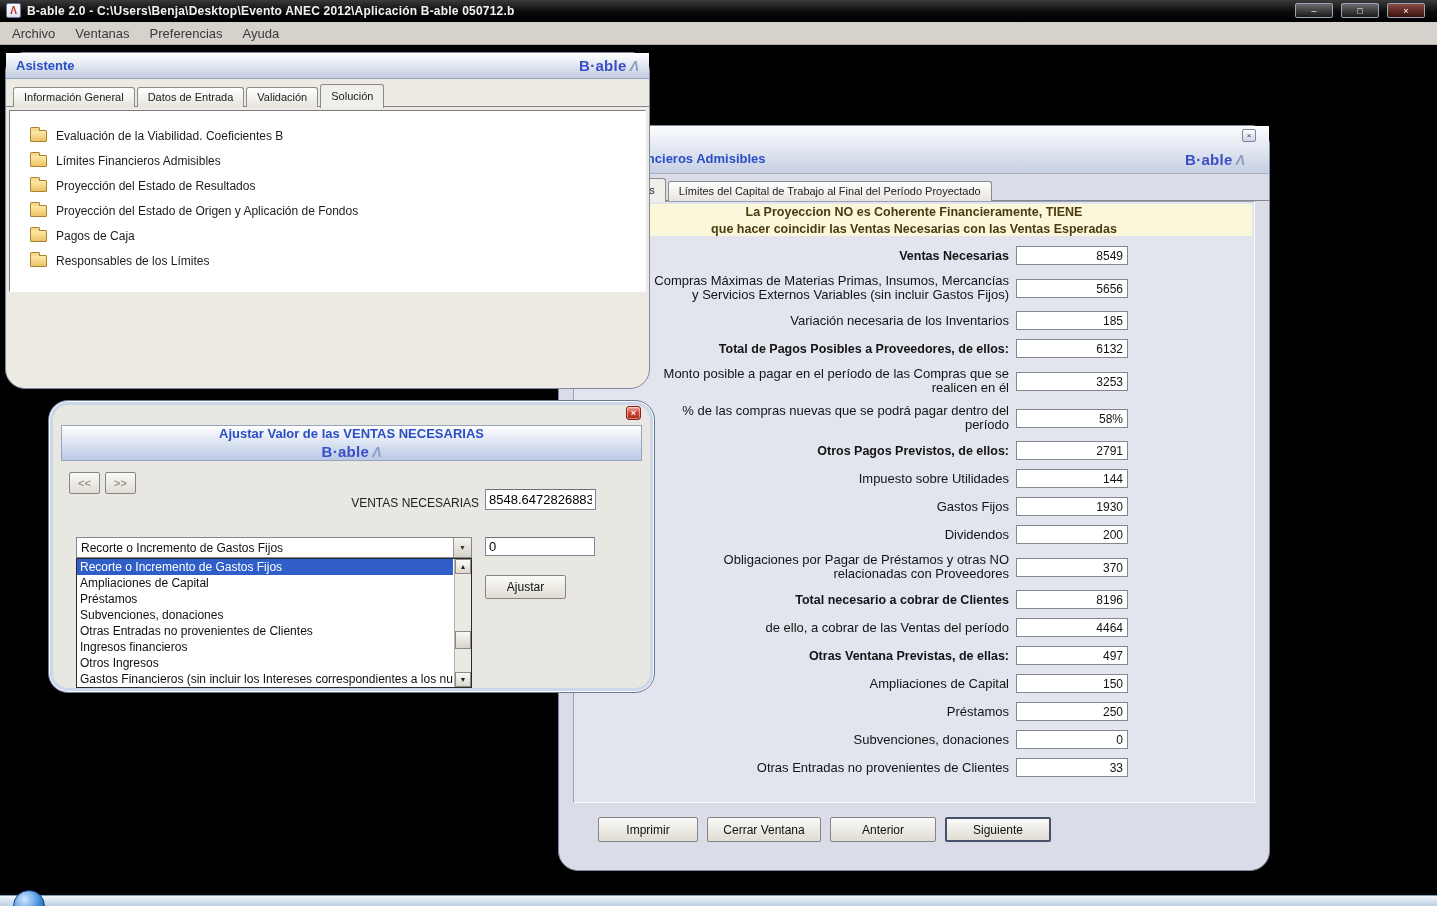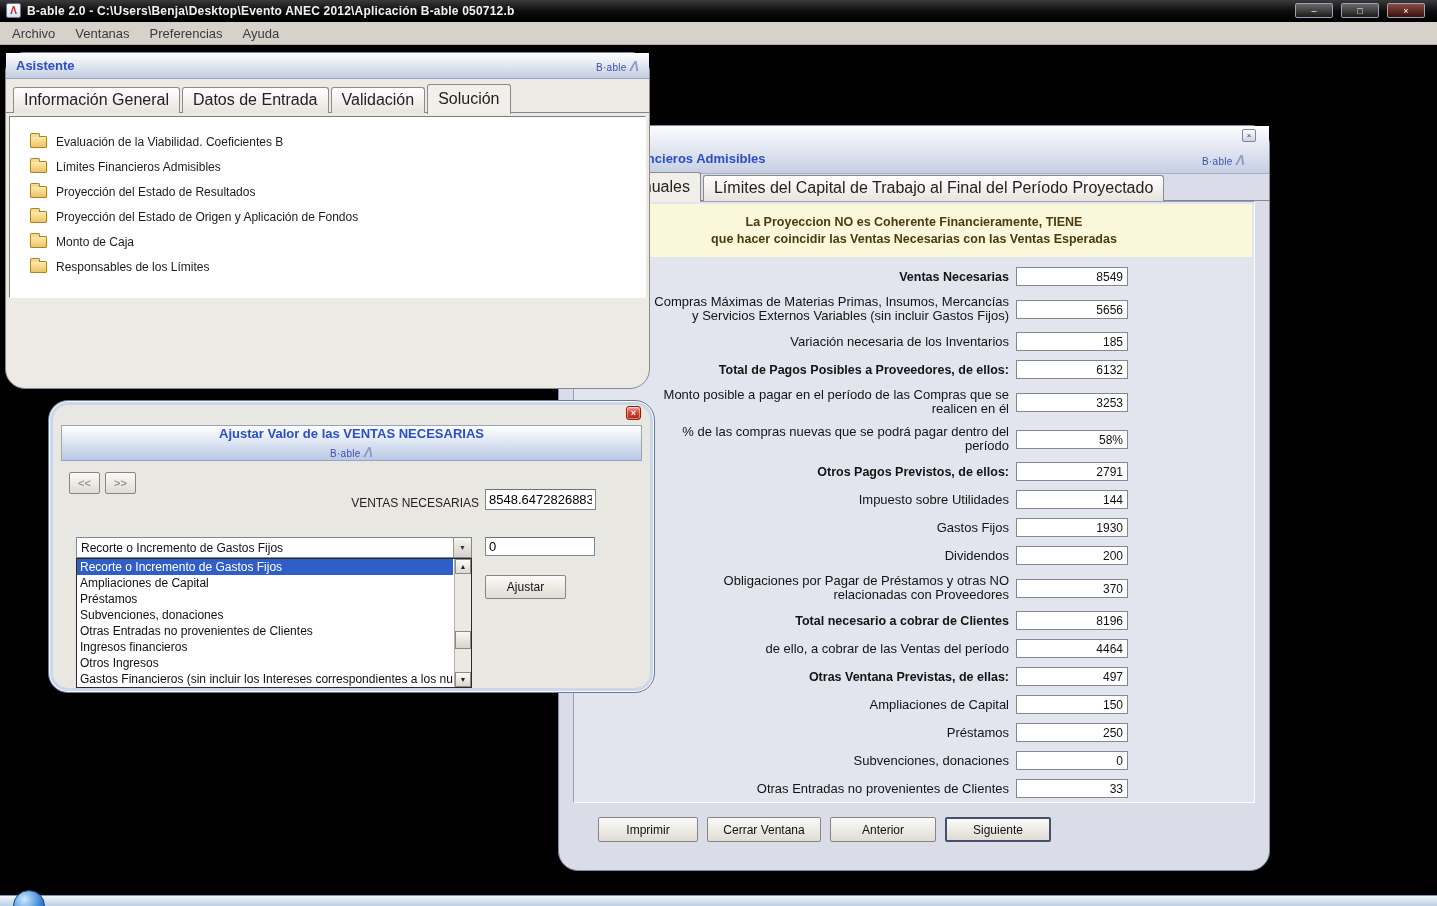--- a/index.html
+++ b/index.html
@@ -52,26 +52,26 @@
 
   
   .window { position:absolute;border-radius:20px; }
   .win-titlebar {
     height:26px; background:linear-gradient(#ffffff,#c3cde1);
     border-bottom:1px solid #97a3ba;
     display:flex; align-items:center; justify-content:space-between; padding:0 10px;
   }
   .win-title { color:#2a4ec6; font-weight:bold; font-size:13px; }
   .bable { display:flex; align-items:baseline; gap:3px; }
-  .bable-name { color:#3a4ec8; font-weight:normal; font-size:10px; letter-spacing:.3px; }
+  .bable-name { color:#3a4ec8; font-weight:bold; font-size:15px; letter-spacing:.3px; }
   .bable-glyph { color:#8c9cc4; font-weight:bold; font-size:14px; font-style:italic; }
 
   .tabs { display:flex; align-items:flex-end; padding:4px 0 0 7px; border-bottom:1px solid #85858f; }
   .tab {
-    padding:3px 10px 4px; font-size:16px; color:#222; cursor:pointer;
+    padding:3px 10px 4px; font-size:11px; color:#222; cursor:pointer;
     background:linear-gradient(#ffffff,#e7e4dd); border:1px solid #8b8b8b; border-bottom:none;
     border-radius:3px 3px 0 0; margin-right:2px; position:relative; top:1px; white-space:nowrap;
   }
   .tab.active { background:#f1efe9; padding-top:5px; margin-bottom:-1px; padding-bottom:6px; z-index:2; }
 
   .btn {
     background:linear-gradient(#fbfaf8,#dfdcd3); border:1px solid #858585; border-radius:2px;
     font-size:12px; color:#111; display:flex; align-items:center; justify-content:center;
     cursor:pointer; font-family:"Liberation Sans",sans-serif;
   }
@@ -124,22 +124,22 @@
   .lim-header { position:relative; height:48px; background:linear-gradient(#fcfdfe,#c6cfe3); border-bottom:1px solid #a6aec2; }
   .lim-title { position:absolute; left:12px; bottom:7px; color:#2a4ec6; font-weight:bold; font-size:13px; white-space:nowrap; }
   .lim-logo { position:absolute; right:24px; bottom:5px; }
   .lim-close { position:absolute; top:3px; right:13px; }
   .lim-tabs { height:27px; background:#dadde7; }
   .lim-panel {
     margin:0 14px; height:602px; background:#e2e4ee;
     border:1px solid; border-color:#99a1b6 #f9fafc #f9fafc #99a1b6; overflow:hidden;
   }
   .lim-warning {
-    margin:2px 2px 0 2px; height:53px; background:#faf7da;
-    display:flex; flex-direction:column; align-items:center; justify-content:center;
+    margin:2px 2px 0 2px; height:32px; background:#faf7da;
+    display:flex; flex-direction:column; align-items:center; justify-content:flex-start;
     color:#4a3b10; font-weight:bold; font-size:12.5px; line-height:17px; text-align:center;
   }
   .lim-rows { margin-top:10px; padding:0 126px 0 80px; }
   .lim-row { display:flex; align-items:center; margin-bottom:9px; }
   .lim-label { flex:1; text-align:right; padding-right:7px; font-size:13px; line-height:14px; color:#141414; }
   .lim-label.bold { font-weight:bold; font-size:12.5px; }
   .lim-value {
     flex:0 0 112px; height:19px; background:#fff; border:1px solid #838890;
     text-align:right; padding:2px 4px 0 2px; font-size:12px; line-height:15px;
   }
@@ -380,21 +380,21 @@
           <span class="asis-item-label">Proyección del Estado de Resultados</span>
         </div>
 
         <div class="asis-item">
           <span class="folder-icon"></span>
           <span class="asis-item-label">Proyección del Estado de Origen y Aplicación de Fondos</span>
         </div>
 
         <div class="asis-item">
           <span class="folder-icon"></span>
-          <span class="asis-item-label">Monto de Caja</span>
+          <span class="asis-item-label">Pagos de Caja</span>
         </div>
 
         <div class="asis-item">
           <span class="folder-icon"></span>
           <span class="asis-item-label">Responsables de los Límites</span>
         </div>
       </div>
   </div>
 
   <div class="window win-ajustar">

